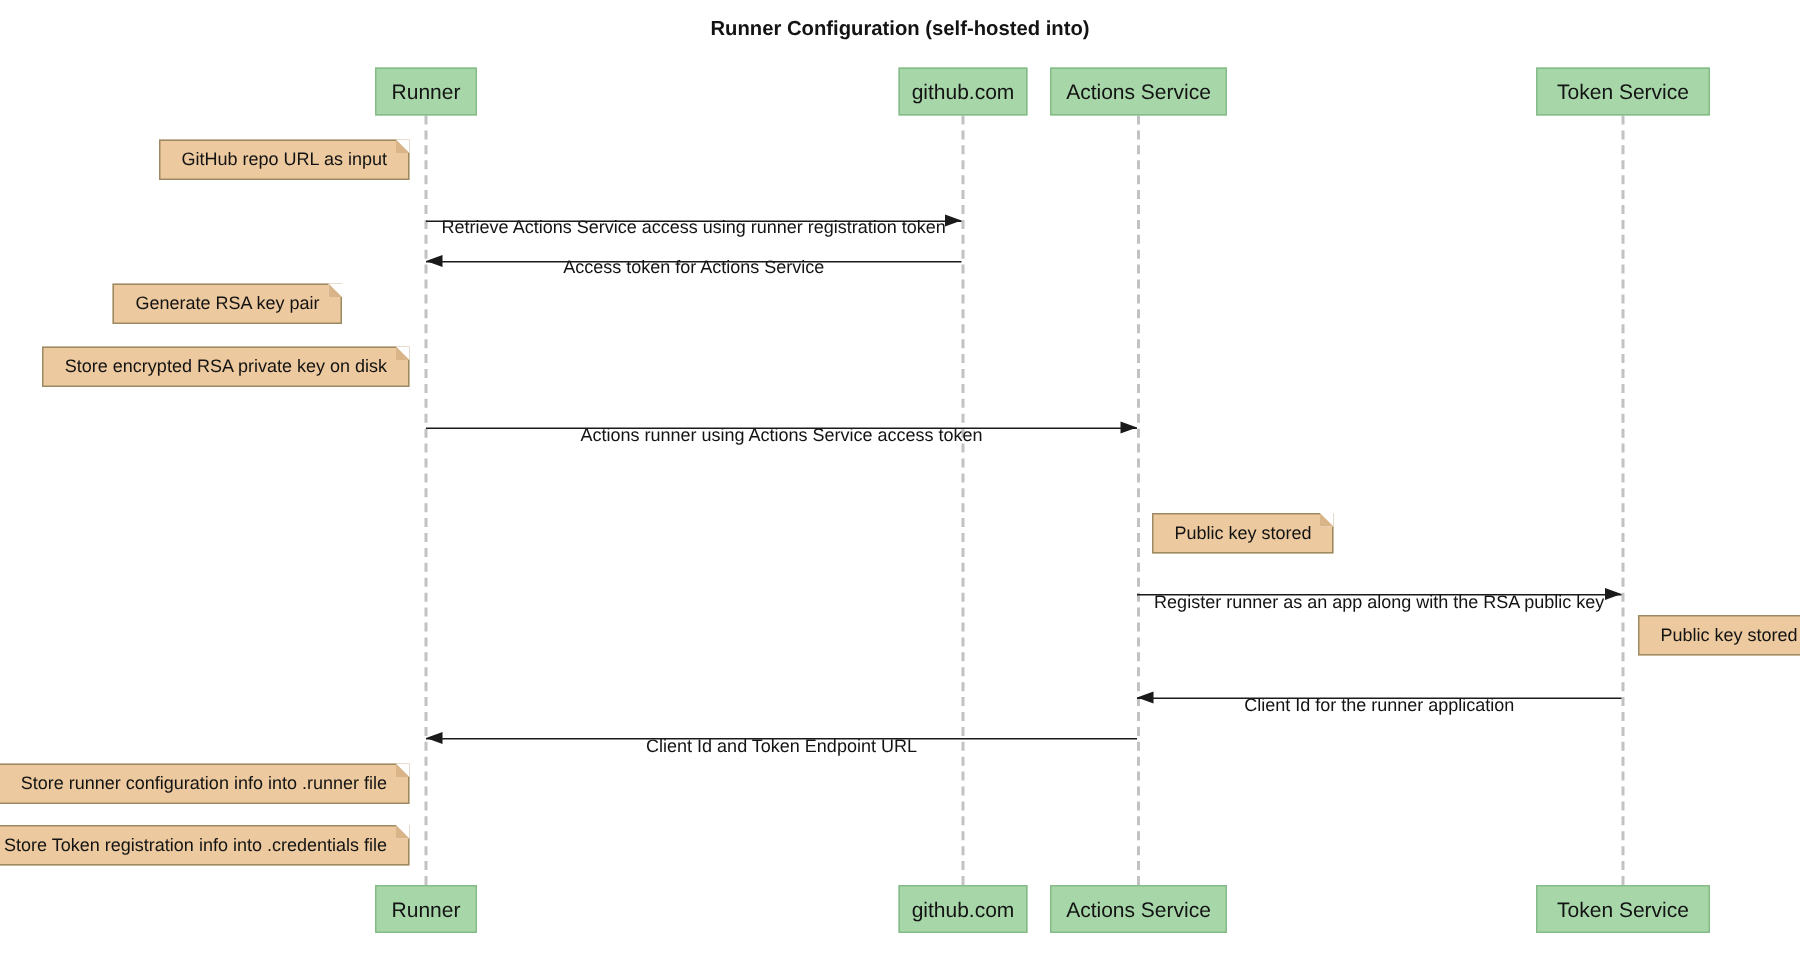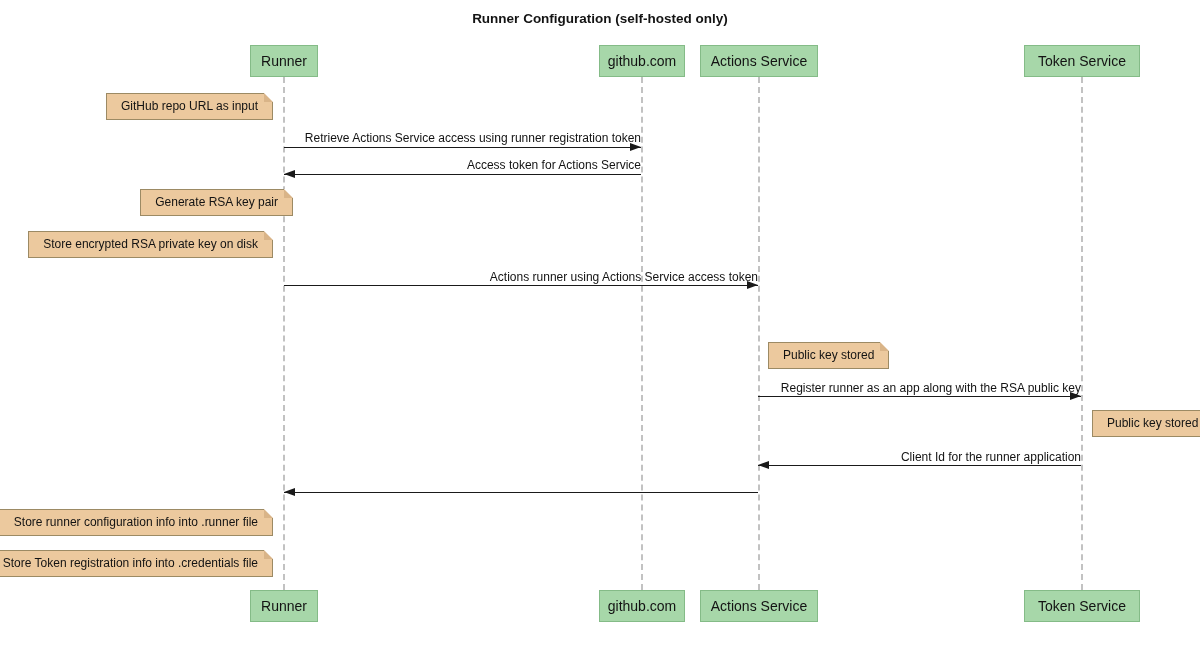--- a/index.html
+++ b/index.html
@@ -20,42 +20,42 @@
   .title{position:absolute;left:0;right:0;top:11px;text-align:center;
          font-size:13.5px;font-weight:bold;}
 
   .lifeline{position:absolute;top:77px;height:513px;width:0;
             border-left:2px dashed var(--lifeline);}
 
   .actor{position:absolute;height:32px;line-height:30px;box-sizing:border-box;
          background:var(--actor-fill);border:1px solid var(--actor-border);
          border-radius:0;text-align:center;font-size:14px;}
 
-  .msg-label{position:absolute;height:15px;font-size:12px;text-align:right;
-             white-space:nowrap;}
+  .msg-label{position:absolute;height:15px;font-size:12px;text-align:center;
+             white-space:nowrap;margin-top:13px;}
   .msg-line{position:absolute;height:0;border-top:1.5px solid var(--arrow);}
   .arrow-right{position:absolute;width:0;height:0;
                border-top:4.5px solid transparent;border-bottom:4.5px solid transparent;
                border-left:11px solid var(--arrow);}
   .arrow-left{position:absolute;width:0;height:0;
               border-top:4.5px solid transparent;border-bottom:4.5px solid transparent;
               border-right:11px solid var(--arrow);}
 
   .note{position:absolute;height:27px;line-height:25px;box-sizing:border-box;
         background:var(--note-fill);border:1px solid var(--note-border);
         padding:0 14px;font-size:12px;white-space:nowrap;text-align:center;}
   .note::after{content:"";position:absolute;top:-1px;right:-1px;width:0;height:0;
                border-top:9px solid var(--bg);border-left:9px solid var(--note-fold);}
 </style>
 </head>
 <body>
 
 <div class="canvas">
 
-  <div class="title">Runner Configuration (self-hosted only)</div>
+  <div class="title">Runner Configuration (self-hosted into)</div>
 
   <div class="lifeline" style="left:283px"></div>
   <div class="lifeline" style="left:641px"></div>
   <div class="lifeline" style="left:758px"></div>
   <div class="lifeline" style="left:1081px"></div>
 
   <div class="actor" style="left:250px;top:45px;width:68px">Runner</div>
   <div class="actor" style="left:599px;top:45px;width:86px">github.com</div>
   <div class="actor" style="left:700px;top:45px;width:118px">Actions Service</div>
   <div class="actor" style="left:1024px;top:45px;width:116px">Token Service</div>
@@ -78,24 +78,25 @@
   <div class="arrow-right" style="left:747px;top:281px"></div>
 
   <div class="msg-label" style="left:758px;top:381px;width:323px">Register runner as an app along with the RSA public key</div>
   <div class="msg-line" style="left:758px;top:396px;width:323px"></div>
   <div class="arrow-right" style="left:1070px;top:392px"></div>
 
   <div class="msg-label" style="left:758px;top:450px;width:323px">Client Id for the runner application</div>
   <div class="msg-line" style="left:758px;top:465px;width:323px"></div>
   <div class="arrow-left" style="left:758px;top:461px"></div>
 
+  <div class="msg-label" style="left:284px;top:477px;width:474px">Client Id and Token Endpoint URL</div>
   <div class="msg-line" style="left:284px;top:492px;width:474px"></div>
   <div class="arrow-left" style="left:284px;top:488px"></div>
 
   <div class="note" style="right:927px;top:93px">GitHub repo URL as input</div>
-  <div class="note" style="right:907px;top:189px">Generate RSA key pair</div>
+  <div class="note" style="right:972px;top:189px">Generate RSA key pair</div>
   <div class="note" style="right:927px;top:231px">Store encrypted RSA private key on disk</div>
   <div class="note" style="left:768px;top:342px">Public key stored</div>
   <div class="note" style="left:1092px;top:410px">Public key stored</div>
   <div class="note" style="right:927px;top:550px">Store Token registration info into .credentials file</div>
   <div class="note" style="right:927px;top:509px">Store runner configuration info into .runner file</div>
 
 </div>
 
 </body></html>

